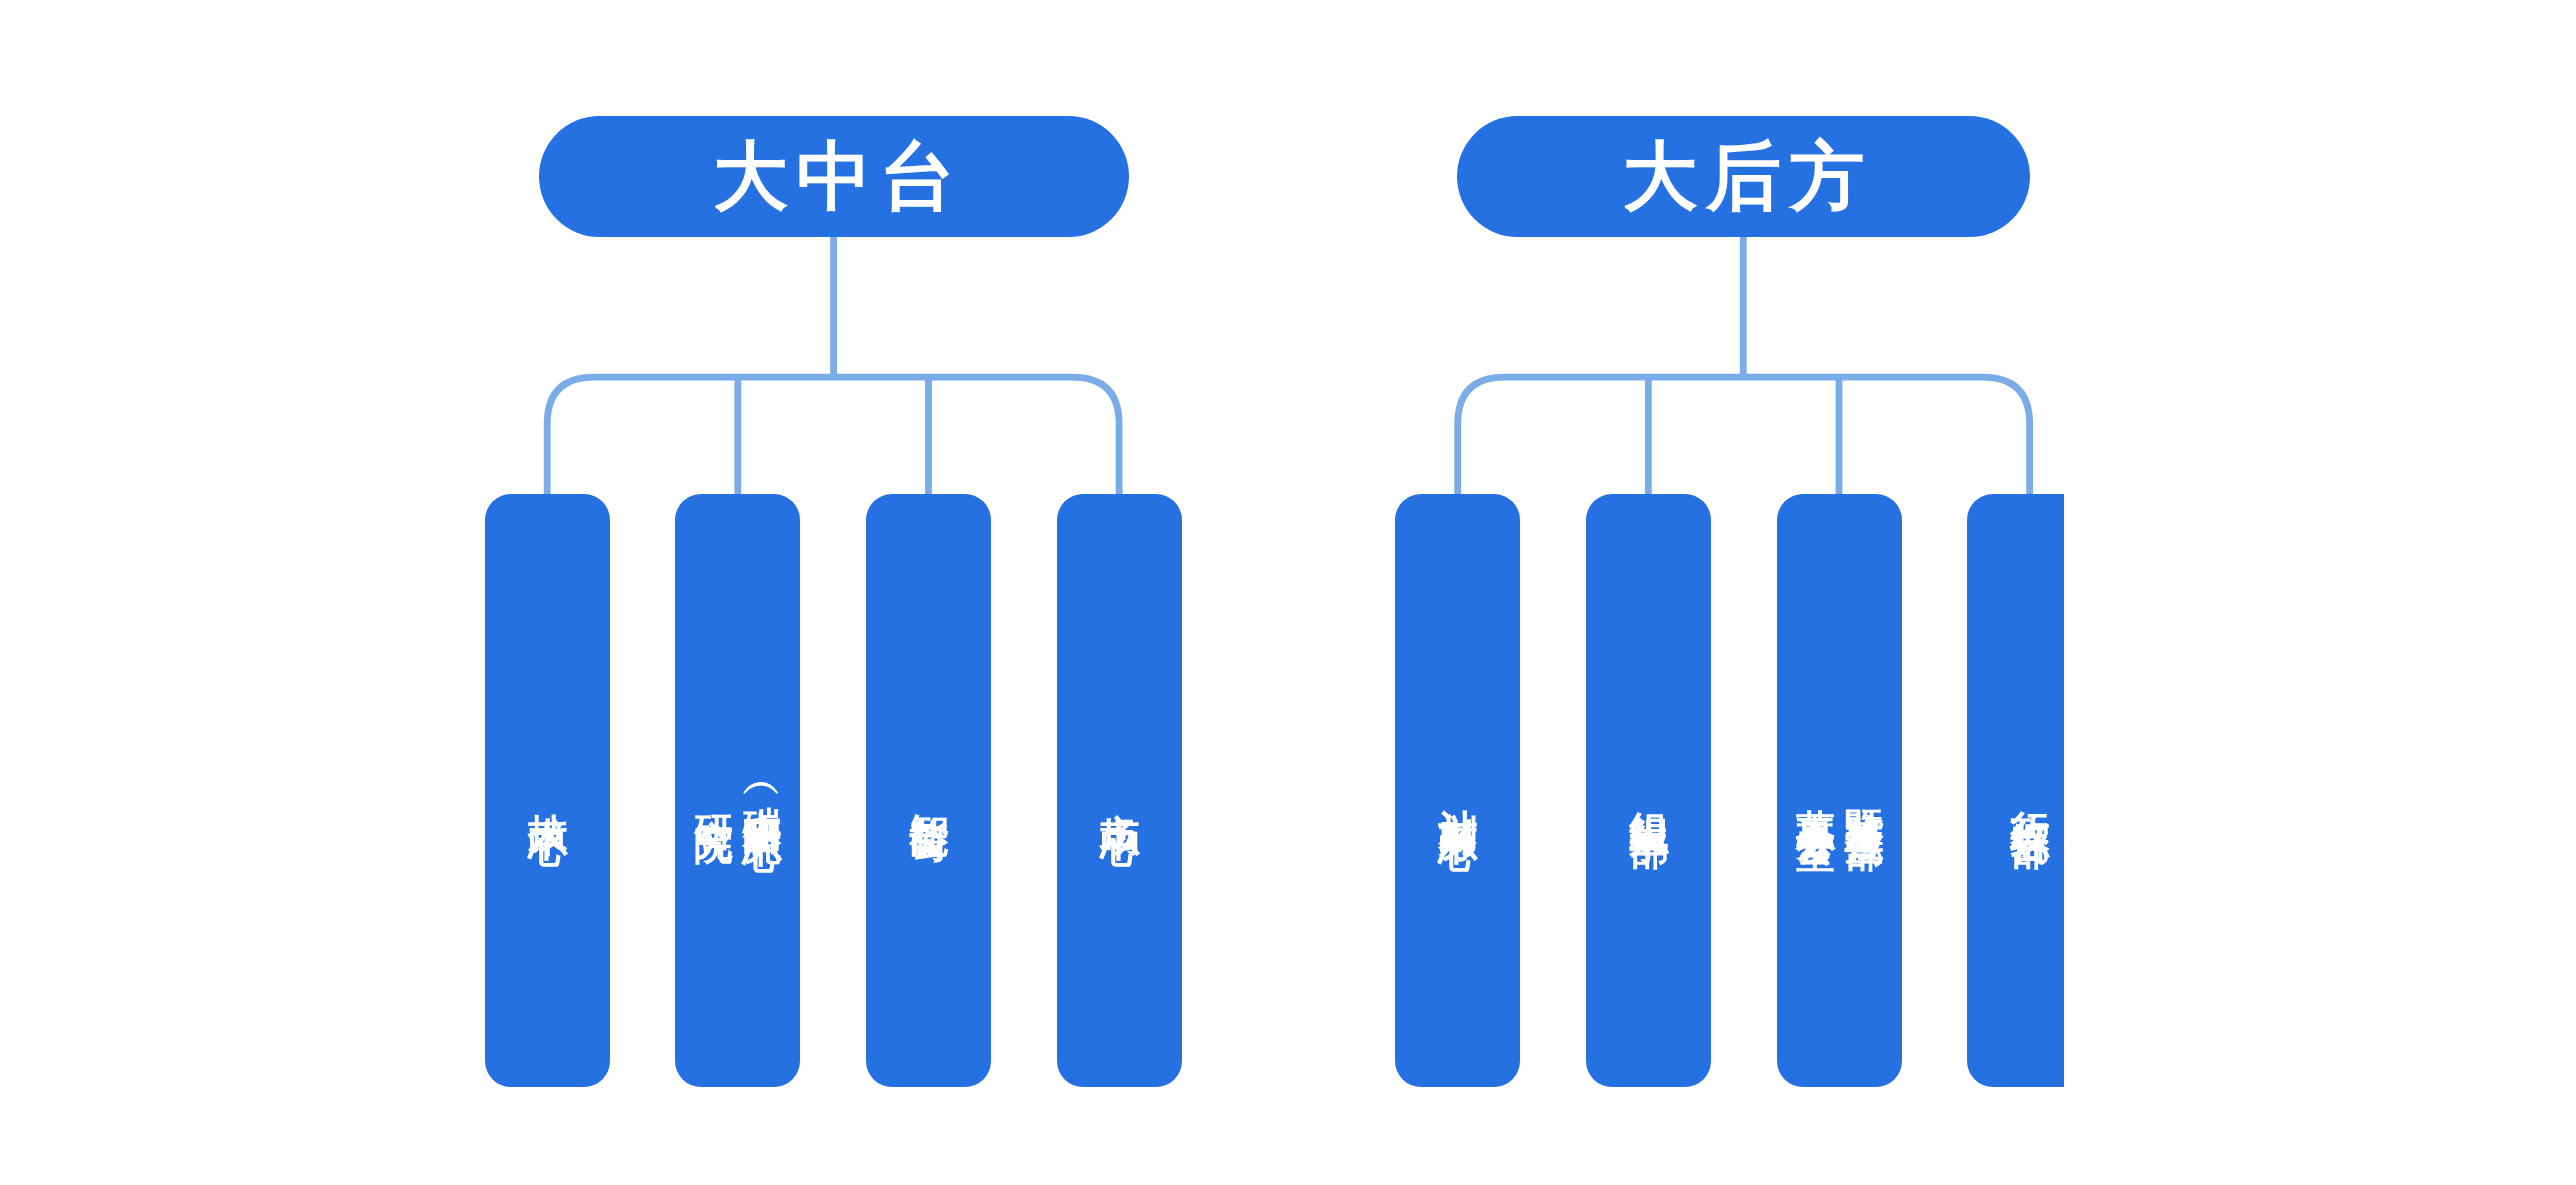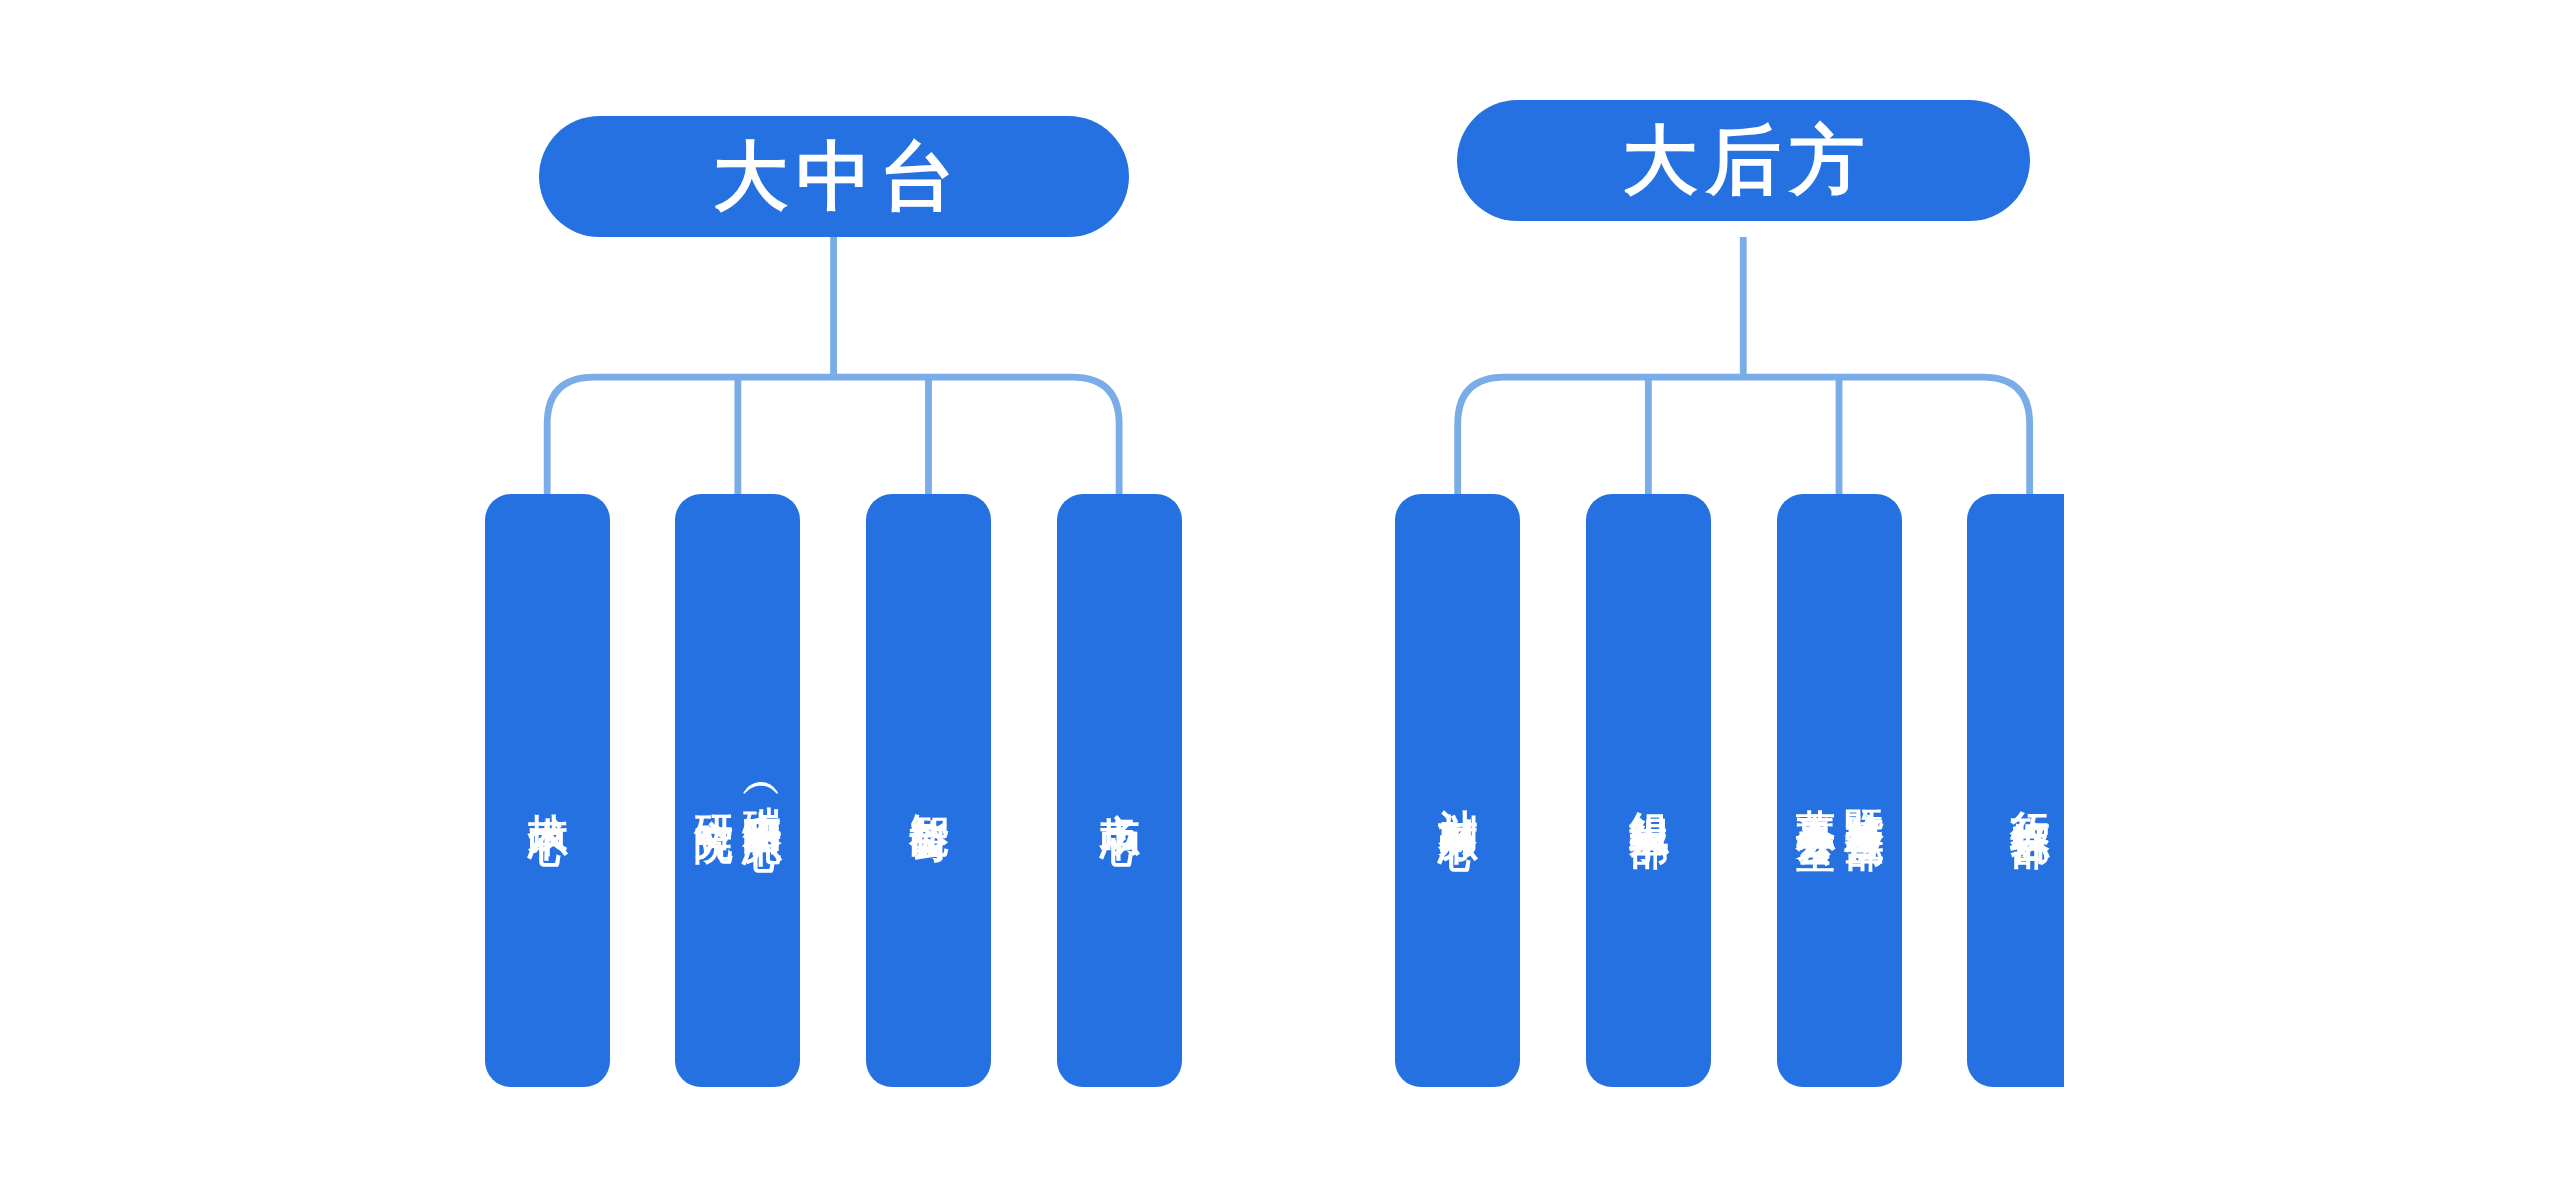--- a/index.html
+++ b/index.html
@@ -78,21 +78,21 @@
     <span class="child-label">研究院
 （碳中和研究中心）</span>
   </div>
   <div class="child-box" style="left:866px">
     <span class="child-label">智能公司</span>
   </div>
   <div class="child-box" style="left:1057px">
     <span class="child-label">市场中心</span>
   </div>
 
-  <div class="root-pill" style="left:1457px;top:100px;width:573px">
+  <div class="root-pill" style="left:1457px;top:116px;width:573px">
     <span class="root-label">大后方</span>
   </div>
 
   <div class="child-box" style="left:1395px">
     <span class="child-label">计划财务中心</span>
   </div>
   <div class="child-box" style="left:1586px">
     <span class="child-label">组织人事部</span>
   </div>
   <div class="child-box" style="left:1777px">

